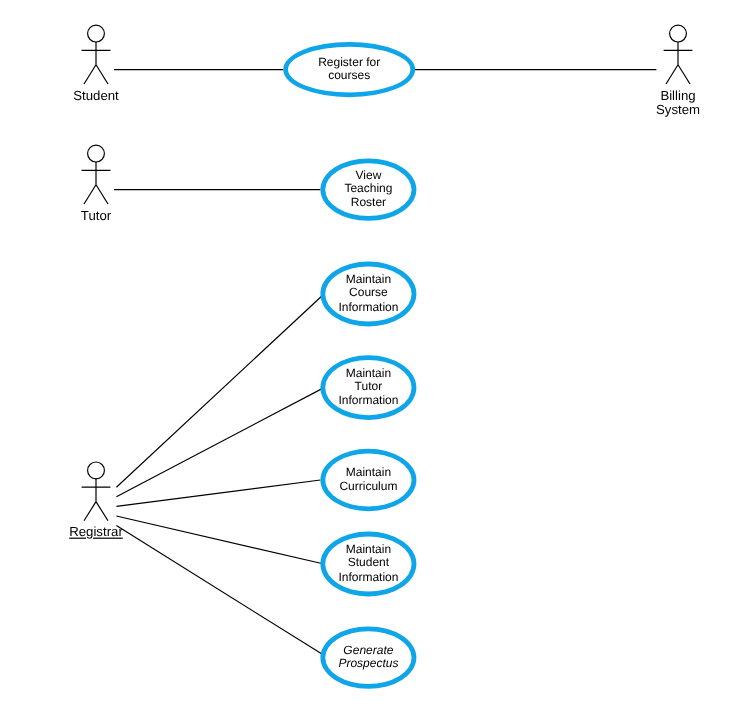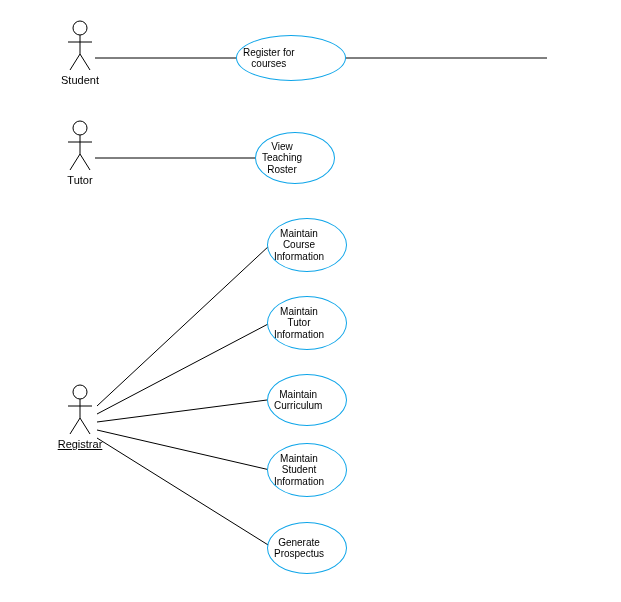--- a/index.html
+++ b/index.html
@@ -22,24 +22,25 @@
   .actor svg { display: block; margin: 0 auto; }
   .actor .label {
     font-size: 11px;
     color: #000;
     margin-top: 2px;
     line-height: 1.1;
     white-space: pre-line;
   }
   .usecase {
     position: absolute;
-    border: 1px solid #0ea5e9;
+    border: 4px solid #0ea5e9;
     border-radius: 50%;
     display: flex;
     align-items: center;
+    justify-content: center;
     text-align: center;
     font-size: 10px;
     line-height: 1.15;
     padding: 0 6px;
     box-sizing: border-box;
     background: #fff;
   }
   svg.links {
     position: absolute;
     left: 0; top: 0;
@@ -75,20 +76,31 @@
     <svg width="30" height="52">
       <circle cx="15" cy="8" r="7" fill="none" stroke="#000"></circle>
       <line x1="15" y1="15" x2="15" y2="34" stroke="#000"></line>
       <line x1="3" y1="22" x2="27" y2="22" stroke="#000"></line>
       <line x1="15" y1="34" x2="5" y2="50" stroke="#000"></line>
       <line x1="15" y1="34" x2="25" y2="50" stroke="#000"></line>
     </svg>
     <div class="label">Student</div>
   </div>
 
+  <div class="actor" style="left:535px; top:20px;">
+    <svg width="30" height="52">
+      <circle cx="15" cy="8" r="7" fill="none" stroke="#000"></circle>
+      <line x1="15" y1="15" x2="15" y2="34" stroke="#000"></line>
+      <line x1="3" y1="22" x2="27" y2="22" stroke="#000"></line>
+      <line x1="15" y1="34" x2="5" y2="50" stroke="#000"></line>
+      <line x1="15" y1="34" x2="25" y2="50" stroke="#000"></line>
+    </svg>
+    <div class="label">Billing
+System</div>
+  </div>
 
   <div class="actor" style="left:50px; top:120px;">
     <svg width="30" height="52">
       <circle cx="15" cy="8" r="7" fill="none" stroke="#000"></circle>
       <line x1="15" y1="15" x2="15" y2="34" stroke="#000"></line>
       <line x1="3" y1="22" x2="27" y2="22" stroke="#000"></line>
       <line x1="15" y1="34" x2="5" y2="50" stroke="#000"></line>
       <line x1="15" y1="34" x2="25" y2="50" stroke="#000"></line>
     </svg>
     <div class="label">Tutor</div>
@@ -103,21 +115,21 @@
       <line x1="15" y1="34" x2="25" y2="50" stroke="#000"></line>
     </svg>
     <div class="label">Registrar</div>
   </div>
 
   <div class="usecase" style="left:236px; top:35px; width:110px; height:46px;">
     <span style="white-space:pre-line;">Register for
 courses</span>
   </div>
 
-  <div class="usecase" style="left:255px; top:132px; width:80px; height:52px;">
+  <div class="usecase" style="left:267px; top:132px; width:80px; height:52px;">
     <span style="white-space:pre-line;">View
 Teaching
 Roster</span>
   </div>
 
   <div class="usecase" style="left:267px; top:218px; width:80px; height:54px;">
     <span style="white-space:pre-line;">Maintain
 Course
 Information</span>
   </div>
@@ -133,17 +145,17 @@
 Curriculum</span>
   </div>
 
   <div class="usecase" style="left:267px; top:443px; width:80px; height:54px;">
     <span style="white-space:pre-line;">Maintain
 Student
 Information</span>
   </div>
 
   <div class="usecase" style="left:267px; top:522px; width:80px; height:52px;">
-    <span style="white-space:pre-line;">Generate
+    <span style="white-space:pre-line;font-style:italic;">Generate
 Prospectus</span>
   </div>
 
 </div>
 
 </body></html>

